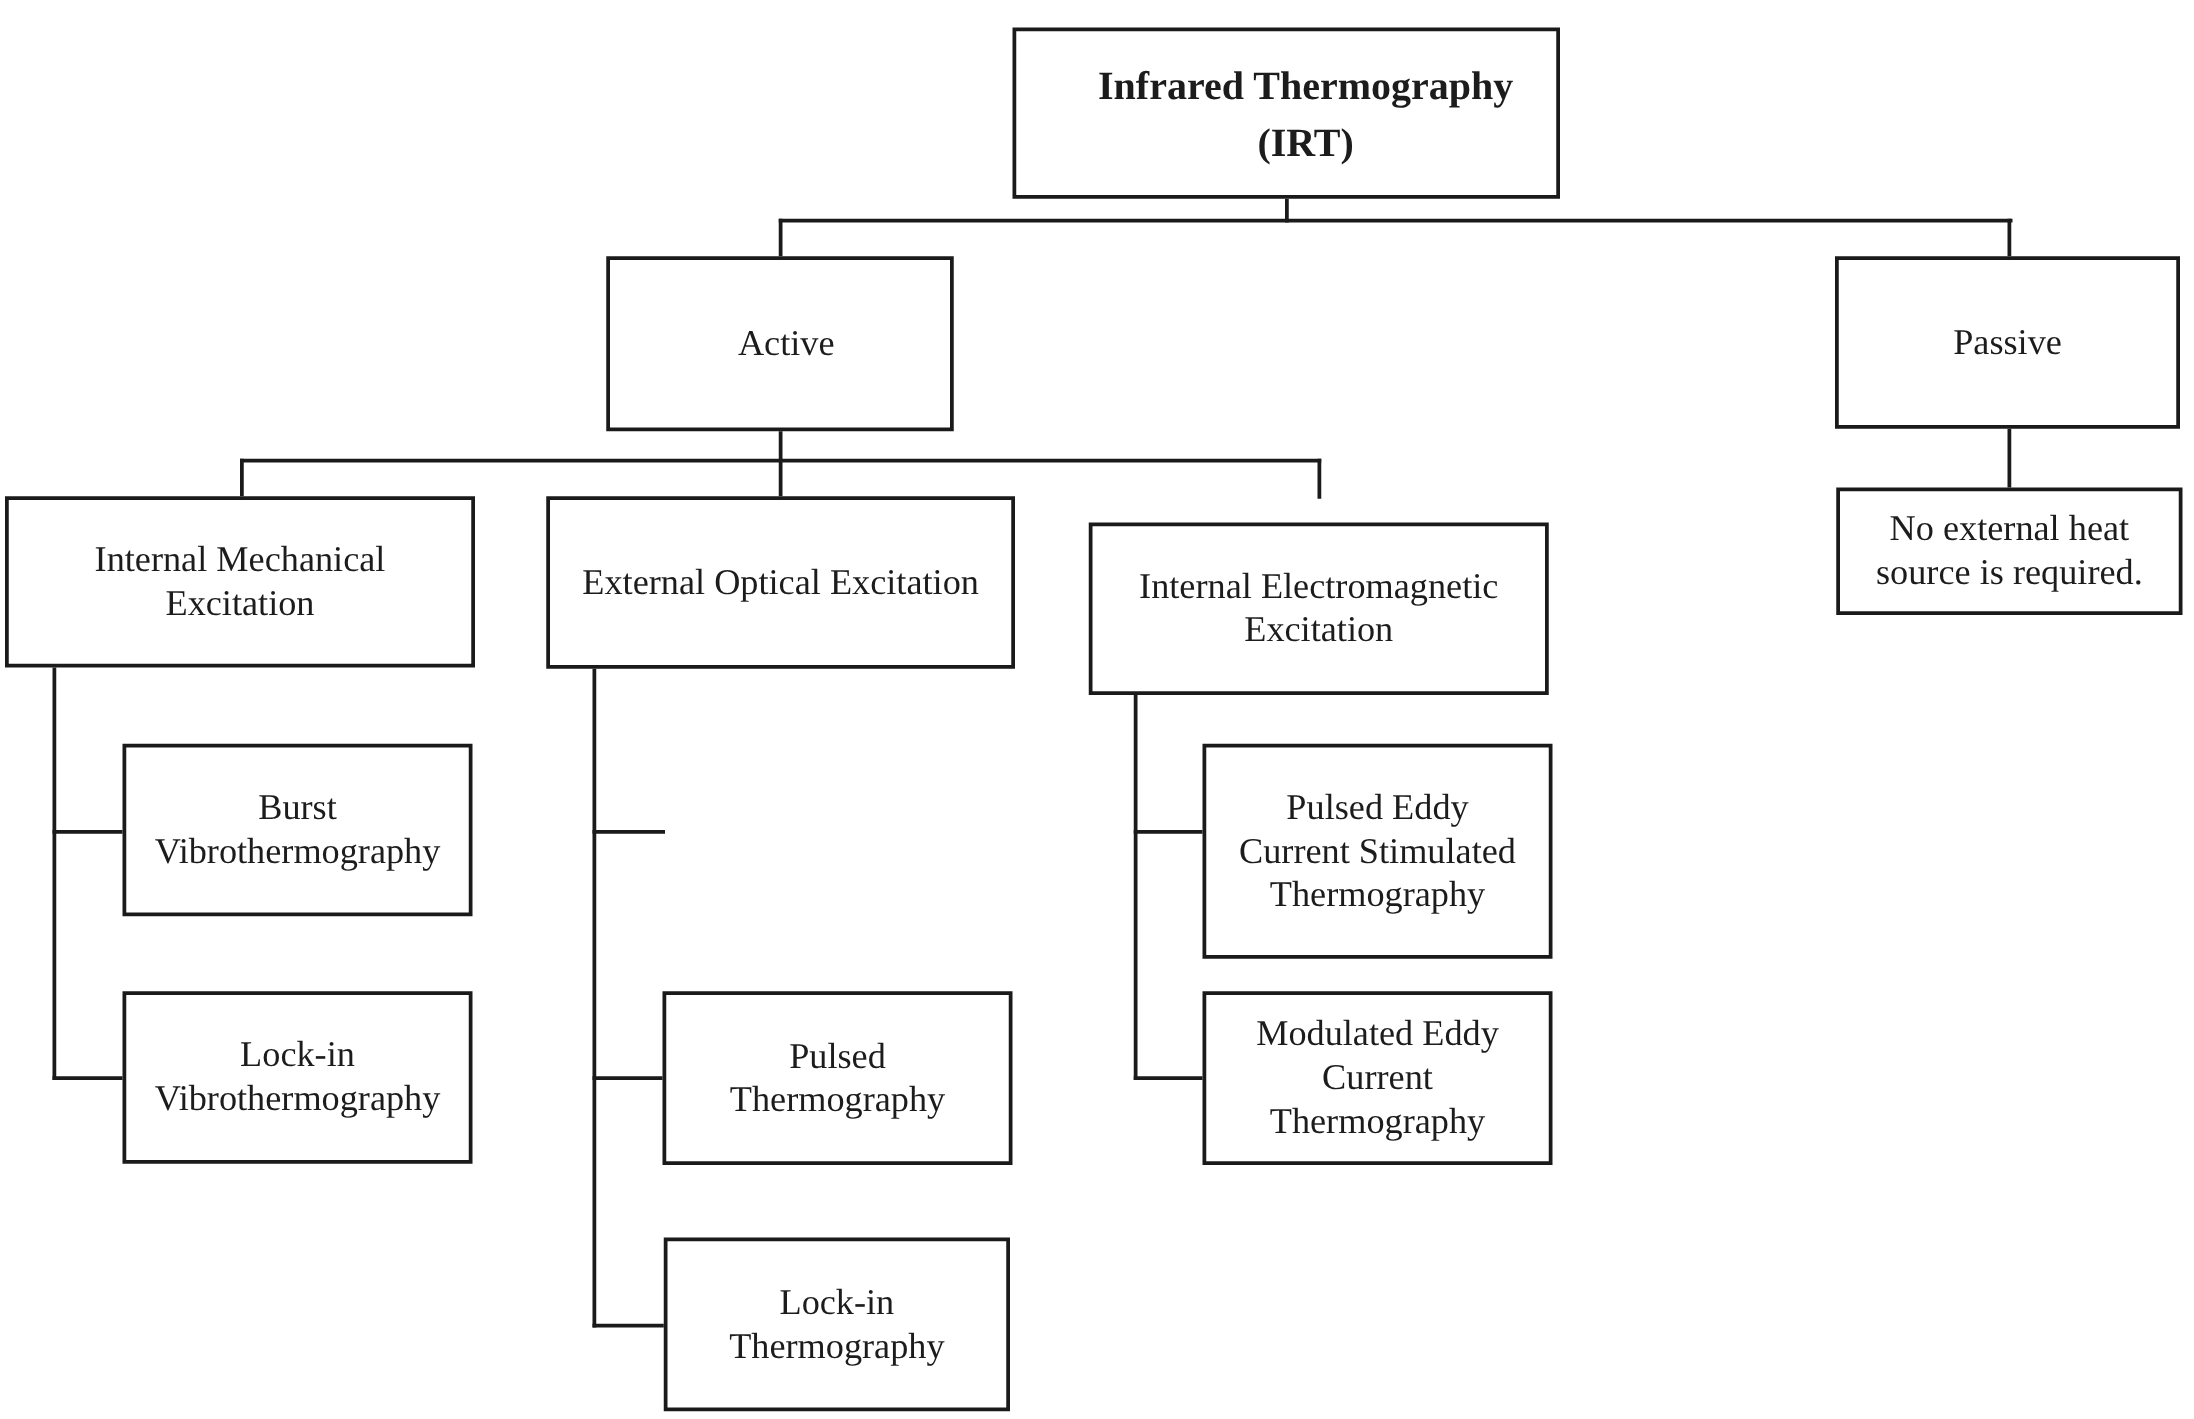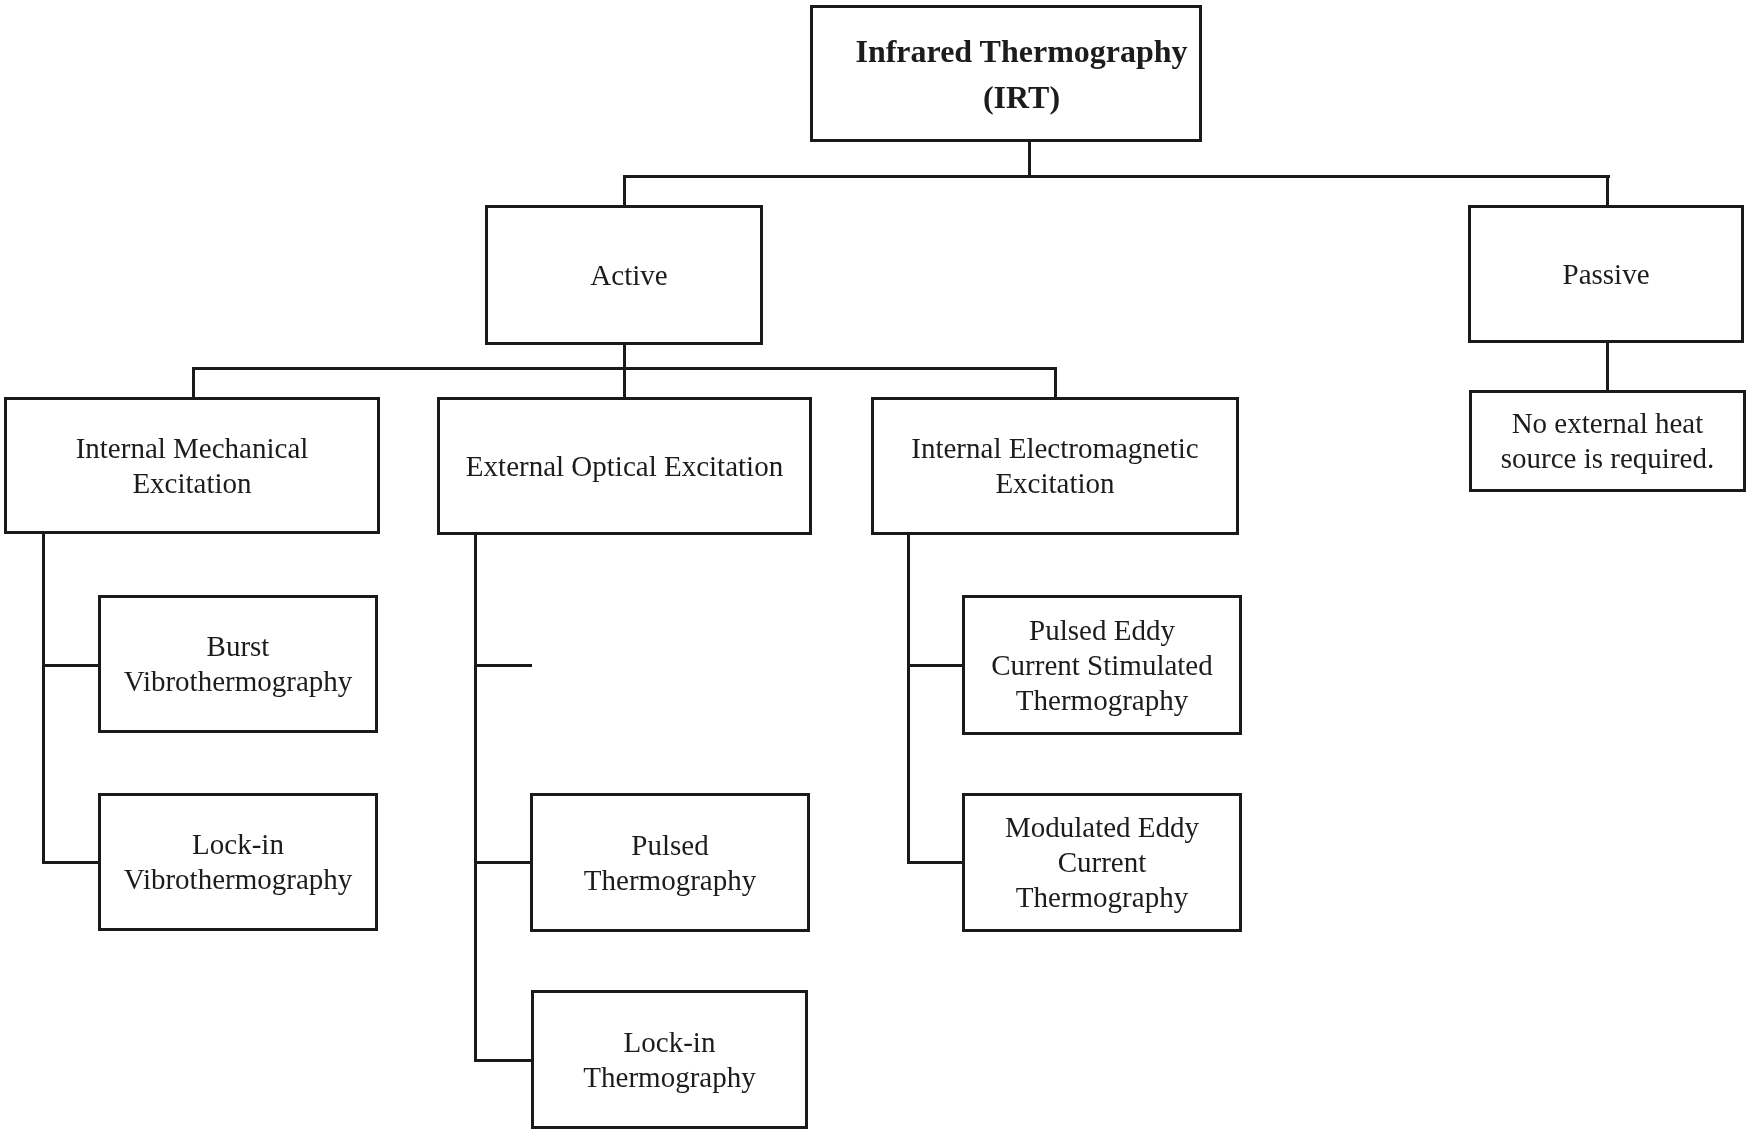--- a/index.html
+++ b/index.html
@@ -60,52 +60,52 @@
 
   <div class="line" style="left:474px;top:533px;width:3px;height:529px;"></div>
   <div class="line" style="left:474px;top:664px;width:58px;height:3px;"></div>
   <div class="line" style="left:474px;top:861px;width:58px;height:3px;"></div>
   <div class="line" style="left:474px;top:1059px;width:59px;height:3px;"></div>
 
   <div class="line" style="left:907px;top:533px;width:3px;height:331px;"></div>
   <div class="line" style="left:907px;top:664px;width:57px;height:3px;"></div>
   <div class="line" style="left:907px;top:861px;width:57px;height:3px;"></div>
 
-  <div class="node root" style="left:810px;top:5px;width:392px;height:137px;padding-left:31px;">Infrared Thermography
+  <div class="node root" style="left:810px;top:22px;width:438px;height:137px;padding-left:31px;">Infrared Thermography
 (IRT)</div>
 
   <div class="node" style="left:485px;top:205px;width:278px;height:140px;padding-left:10px;">Active</div>
 
   <div class="node" style="left:1468px;top:205px;width:276px;height:138px;">Passive</div>
 
   <div class="node" style="left:4px;top:397px;width:376px;height:137px;">Internal Mechanical
 Excitation</div>
 
   <div class="node" style="left:437px;top:397px;width:375px;height:138px;text-align:right;">External Optical Excitation</div>
 
-  <div class="node" style="left:871px;top:397px;width:368px;height:138px;">Internal Electromagnetic
+  <div class="node" style="left:871px;top:418px;width:368px;height:138px;">Internal Electromagnetic
 Excitation</div>
 
   <div class="node" style="left:1469px;top:390px;width:277px;height:102px;">No external heat
 source is required.</div>
 
   <div class="node" style="left:98px;top:595px;width:280px;height:138px;">Burst
 Vibrothermography</div>
 
   <div class="node" style="left:98px;top:793px;width:280px;height:138px;">Lock-in
 Vibrothermography</div>
 
 
   <div class="node" style="left:530px;top:793px;width:280px;height:139px;">Pulsed
 Thermography</div>
 
   <div class="node" style="left:531px;top:990px;width:277px;height:139px;">Lock-in
 Thermography</div>
 
-  <div class="node" style="left:962px;top:595px;width:280px;height:140px;">Pulsed Eddy
+  <div class="node" style="left:962px;top:595px;width:280px;height:172px;">Pulsed Eddy
 Current Stimulated
 Thermography</div>
 
   <div class="node" style="left:962px;top:793px;width:280px;height:139px;">Modulated Eddy
 Current
 Thermography</div>
 
 </div>
 
 </body></html>

